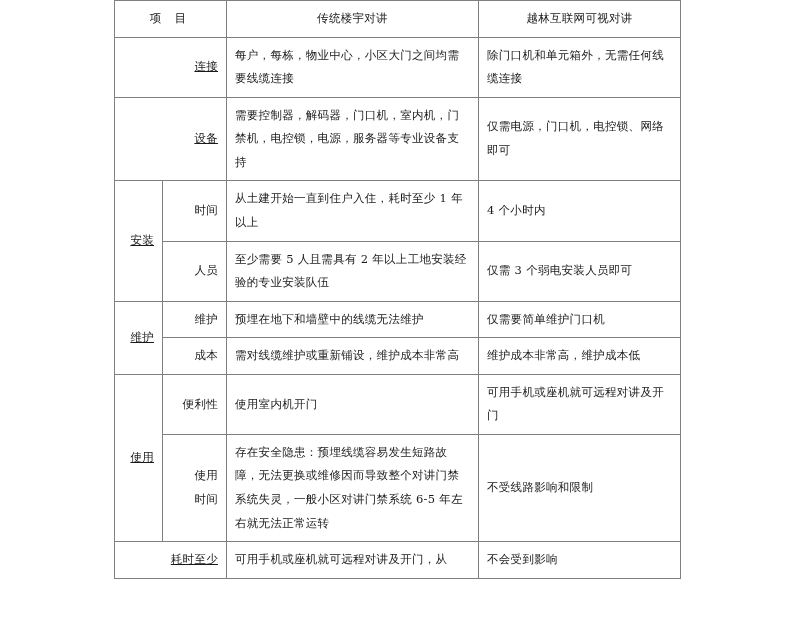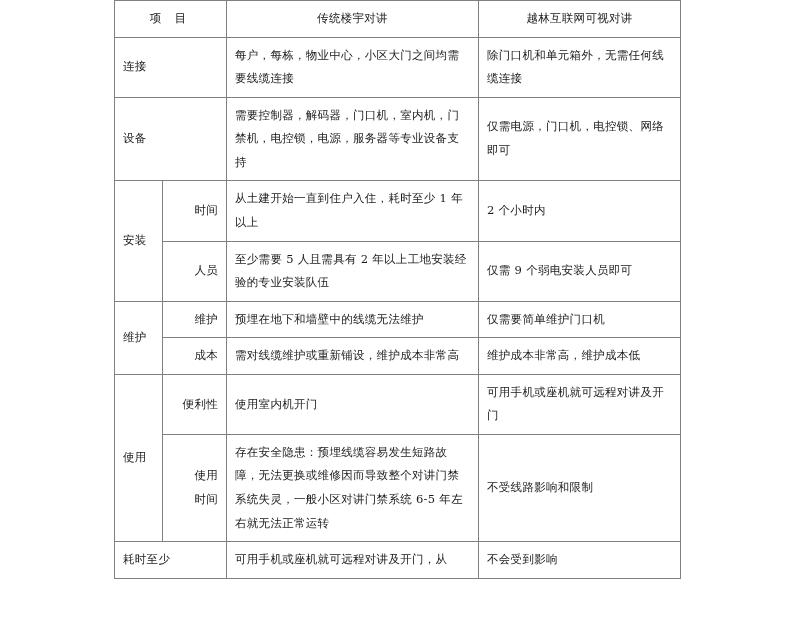--- a/index.html
+++ b/index.html
@@ -67,24 +67,25 @@
     font-size: 15px;
     line-height: 1.5;
     padding: 7px 8px 9px 8px;
     letter-spacing: 2.5px;
   }
   .header-row td.head-item {
     letter-spacing: 5px;
   }
 
   .cat-label {
-    text-align: left;
+    text-align: right;
     font-size: 12px;
     letter-spacing: 1.5px;
     line-height: 1.4;
+    text-decoration: underline;
   }
   .subcat-label {
     text-align: right;
     font-size: 12px;
     letter-spacing: 1px;
     line-height: 2.0;
   }
 
   
   .row-tall td { line-height: 2.25; }
@@ -121,27 +122,27 @@
         <tr class="row-tall">
           <td class="cat-label" colspan="2">设备</td>
           <td class="cell-body">需要控制器，解码器，门口机，室内机，门禁机，电控锁，电源，服务器等专业设备支持</td>
           <td class="cell-body">仅需电源，门口机，电控锁、网络即可</td>
         </tr>
 
         <tr class="row-tall">
           <td class="cat-label" rowspan="2">安装</td>
           <td class="subcat-label">时间</td>
           <td class="cell-body">从土建开始一直到住户入住，耗时至少 1 年以上</td>
-          <td class="cell-body">2 个小时内</td>
+          <td class="cell-body">4 个小时内</td>
         </tr>
 
         <tr class="row-tall">
           <td class="subcat-label">人员</td>
           <td class="cell-body">至少需要 5 人且需具有 2 年以上工地安装经验的专业安装队伍</td>
-          <td class="cell-body">仅需 9 个弱电安装人员即可</td>
+          <td class="cell-body">仅需 3 个弱电安装人员即可</td>
         </tr>
 
         <tr class="row-tall">
           <td class="cat-label" rowspan="2">维护</td>
           <td class="subcat-label">维护</td>
           <td class="cell-body">预埋在地下和墙壁中的线缆无法维护</td>
           <td class="cell-body">仅需要简单维护门口机</td>
         </tr>
 
         <tr class="row-tall">

